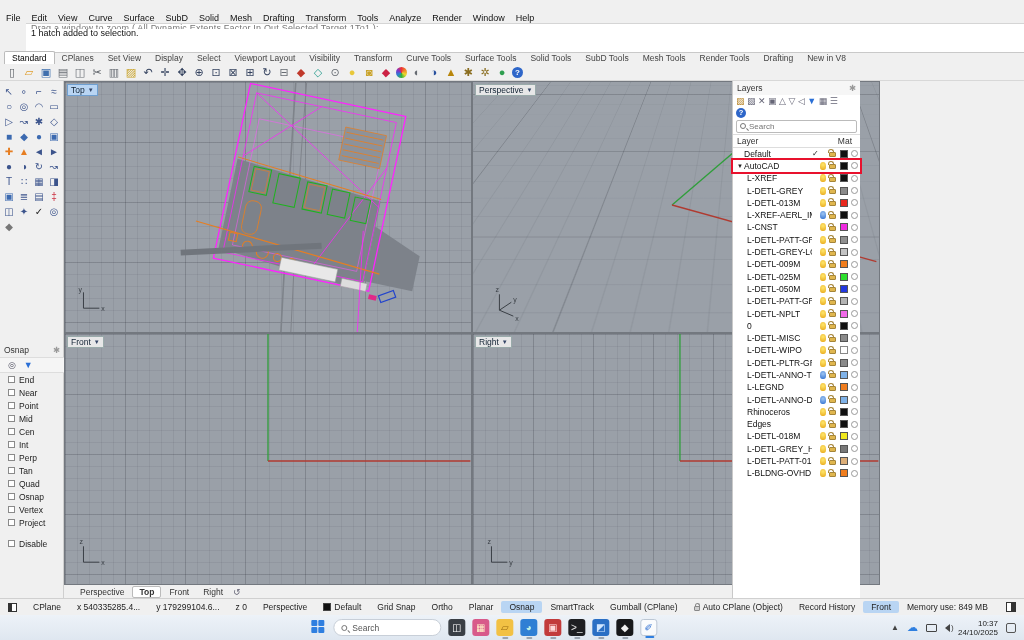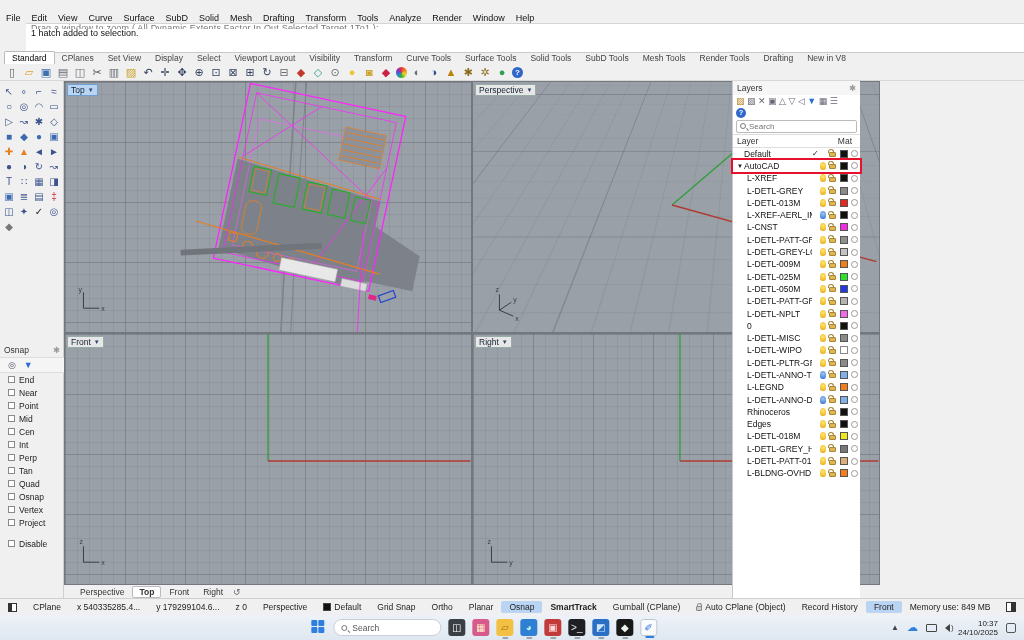--- a/index.html
+++ b/index.html
@@ -106,21 +106,21 @@
   .es-toolbox{width:11px;height:10px;background:linear-gradient(#d14b32,#8e2f1e);border-radius:2px;}
   .es-wheel{width:11px;height:11px;border-radius:50%;background:conic-gradient(#e33,#ee8a2a,#ecd82c,#36b33a,#2a7fd4,#8232c9,#e33);}
   .es-monitor{width:11px;height:9px;border:1.5px solid #666;border-radius:1px;background:#fff;}
   .es-w{width:11px;height:10px;background:#2f6fd0;color:#fff;font-size:7px;font-weight:bold;display:flex;align-items:center;justify-content:center;border-radius:2px;}
 
   
   #statusbar{position:absolute;left:0;top:598px;width:1024px;height:17px;background:#f0f0f0;border-top:1px solid #d0d0d0;display:flex;align-items:center;gap:0;font-size:8.5px;color:#222;padding:0 4px;}
   #statusbar .sbicon{width:9px;height:9px;border:1px solid #333;background:linear-gradient(90deg,#333 40%,#fff 40%);margin:0 8px 0 4px;}
   .sbitem{padding:1px 8px;white-space:nowrap;}
   .sbitem.active{background:#b9d5f3;border-radius:2px;}
-  .sbitem.bold{font-weight:bold;}
+  .sbitem.bold{font-weight:normal;}
   .sbitem .slock{display:inline-block;vertical-align:-1px;margin-right:3px;position:relative;width:6px;height:5px;background:#cfcfcf;border:1px solid #888;border-radius:1px;}
   .sbitem .slock::before{content:"";position:absolute;left:0px;top:-4px;width:3px;height:3px;border:1px solid #888;border-bottom:none;border-radius:3px 3px 0 0;}
   .sbitem .sswatch{display:inline-block;width:8px;height:8px;background:#111;vertical-align:-1px;margin-right:3px;border:1px solid #444;}
   #statusbar .sbright{margin-left:auto;width:10px;height:10px;border:1px solid #333;background:linear-gradient(90deg,#fff 55%,#333 55%);margin-right:4px;}
 
   
   #taskbar{position:absolute;left:0;top:615px;width:1024px;height:25px;background:linear-gradient(#edf2f8,#dfe7f0);display:flex;align-items:center;}
   #tbcenter{position:absolute;left:50%;transform:translateX(-58%);display:flex;align-items:center;gap:7px;}
   .startbtn{width:15px;height:15px;display:grid;grid-template-columns:6px 6px;grid-template-rows:6px 6px;gap:1px;}
   .startbtn i{background:#2f7fe0;border-radius:1px;}

